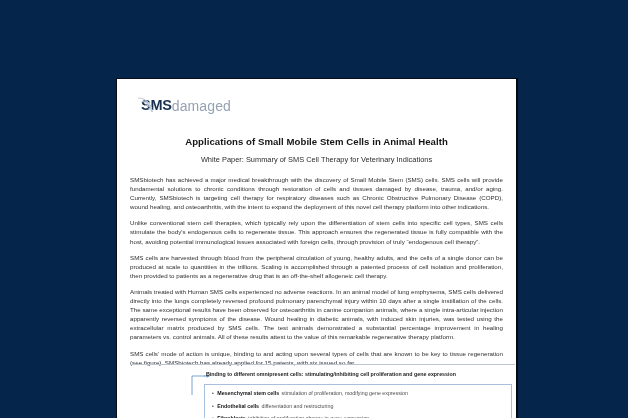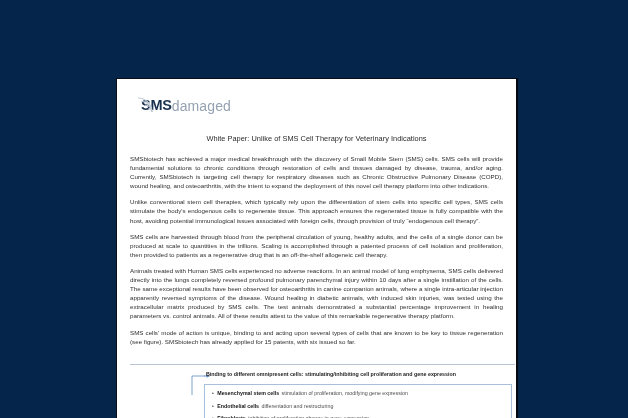--- a/index.html
+++ b/index.html
@@ -200,21 +200,22 @@
                 <path d="M20 21 A7 7 0 0 0 13 14"></path>
                 <path d="M20 21 A3.5 3.5 0 0 0 16.5 17.5"></path>
               </g>
             </svg>
           </span>
           <span class="logo-text logo-sms">SMS</span>
           <span class="logo-text logo-biotech">damaged</span>
         </div>
       </div>
 
-      <div class="doc-subtitle">White Paper: Unlike of SMS Cell Therapy for Veterinary Indications</div>
+      <div class="doc-title">Applications of Small Mobile Stem Cells in Animal Health</div>
+      <div class="doc-subtitle">White Paper: Summary of SMS Cell Therapy for Veterinary Indications</div>
 
       <div class="body-copy">
         <p>SMSbiotech has achieved a major medical breakthrough with the discovery of Small Mobile Stem (SMS) cells. SMS cells will provide fundamental solutions to chronic conditions through restoration of cells and tissues damaged by disease, trauma, and/or aging.  Currently, SMSbiotech is targeting cell therapy for respiratory diseases such as Chronic Obstructive Pulmonary Disease (COPD), wound healing, and osteoarthritis, with the intent to expand the deployment of this novel cell therapy platform into other indications.</p>
         <p>Unlike conventional stem cell therapies, which typically rely upon the differentiation of stem cells into specific cell types, SMS cells stimulate the body's endogenous cells to regenerate tissue. This approach ensures the regenerated tissue is fully compatible with the host, avoiding potential immunological issues associated with foreign cells, through provision of truly “endogenous cell therapy”.</p>
         <p>SMS cells are harvested through blood from the peripheral circulation of young, healthy adults, and the cells of  a single donor can be produced at scale to quantities in the trillions. Scaling is accomplished through a patented process of cell isolation and proliferation, then provided to patients as a regenerative drug that is an off-the-shelf allogeneic cell therapy.</p>
         <p>Animals treated with Human SMS cells experienced no adverse reactions. In an animal model of lung emphysema, SMS cells delivered directly into the lungs completely reversed profound pulmonary parenchymal injury within 10 days after a single instillation of the cells. The same exceptional results have been observed for osteoarthritis in canine companion animals, where a single intra-articular injection apparently reversed symptoms of the disease. Wound healing in diabetic animals, with induced skin injuries, was tested using the extracellular matrix produced by SMS cells. The test animals demonstrated a substantial percentage improvement in healing parameters vs. control animals. All of these results attest to the value of this remarkable regenerative therapy platform.</p>
         <p>SMS cells' mode of action is unique, binding to and acting upon several types of cells that are known to be key to tissue regeneration (see figure). SMSbiotech has already applied for 15 patents, with six issued so far.</p>
       </div>
 
       <div class="fig-rule"></div>

